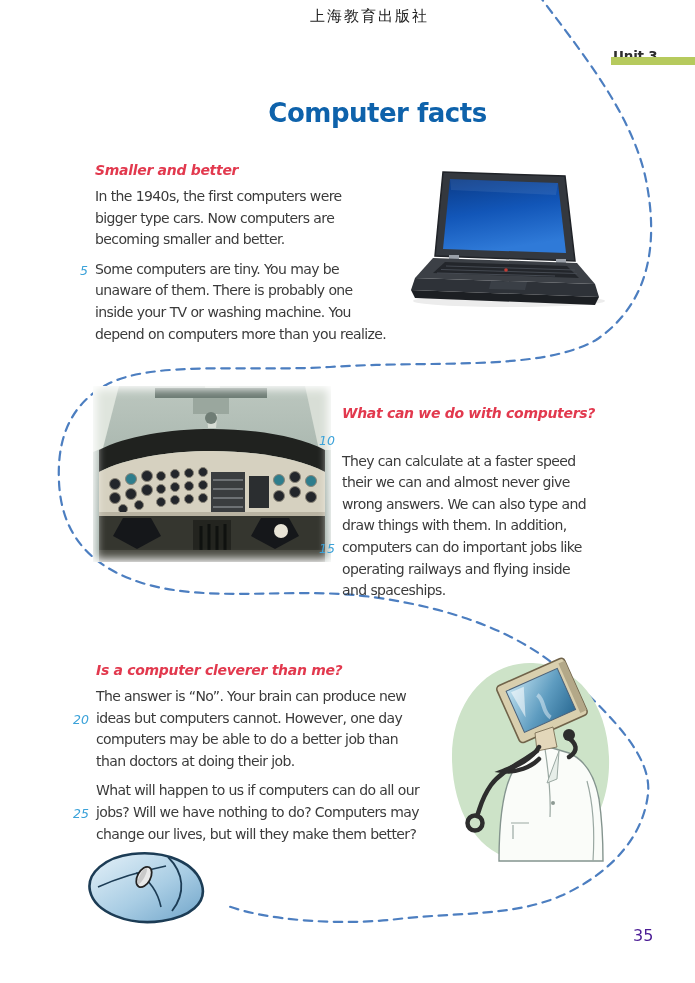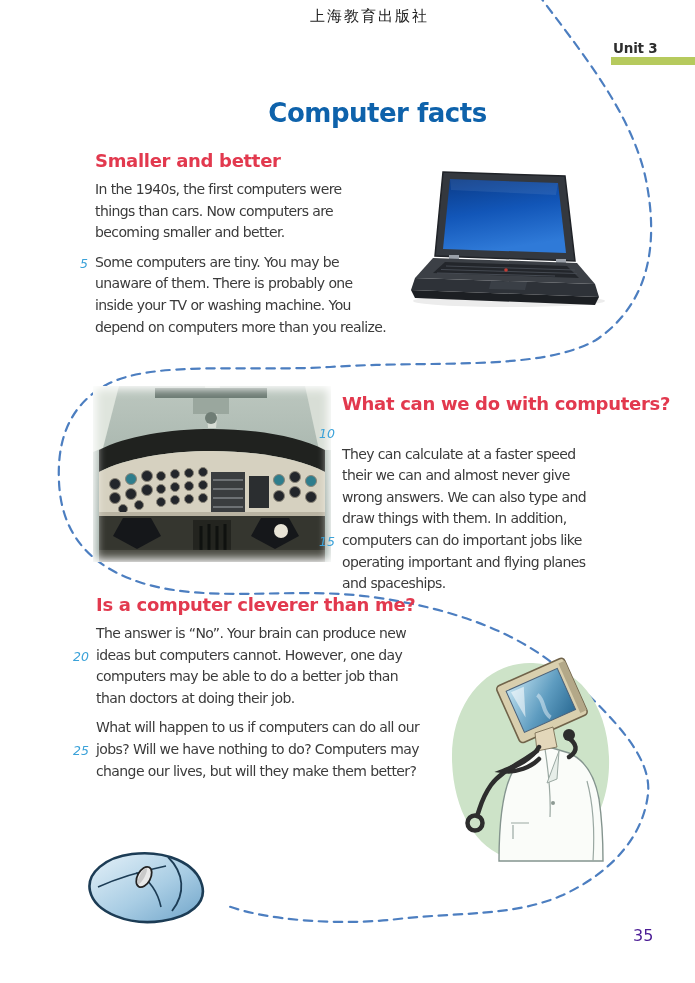--- a/index.html
+++ b/index.html
@@ -7,50 +7,50 @@
     position:relative; width:695px; height:983px; background:#ffffff;
     font-family:"DejaVu Sans", sans-serif; overflow:hidden; margin:0 auto;padding-left:44px;
   }
   
   .publisher{
     position:absolute; top:7px; left:0; width:100%;
     text-align:center; font-size:15px; color:#222; letter-spacing:2px;
     font-family:"DejaVu Serif", serif;
   }
   .unit-label{
-    position:absolute; left:613px; top:40px;
+    position:absolute; left:613px; top:48px;
     font-size:13.5px; font-weight:600; color:#2e2e2e; letter-spacing:-0.2px;
   }
   .unit-bar{
     position:absolute; left:611px; top:57px; width:84px; height:8px;
     background:#b6ca5d;
   }
   .page-title{
     position:absolute; top:98px; left:0; width:100%;
     text-align:center; font-size:26px; font-weight:bold; color:#0e62ab;
     letter-spacing:-0.5px; transform:translateX(8px);
   }
   
   .sec{ position:absolute; }
   .sec-heading{
-    font-size:18px; font-weight:bold; color:#e2394e;
-    letter-spacing:-0.3px; margin:0 0 8px 0; white-space:nowrap;
+    font-size:14px; font-weight:bold; color:#e2394e;
+    letter-spacing:-0.3px; margin:12px 0 8px 0; white-space:nowrap;font-style:italic;
   }
   .line{
     position:relative; height:21.6px; line-height:21.6px;
     font-size:14px; letter-spacing:-0.6px; color:#3b3b3b; white-space:nowrap;
   }
   .line .num{
     position:absolute; right:100%; margin-right:7px; top:1px;
     font-size:12.5px; font-style:italic; color:#3ba2d9; letter-spacing:0;
   }
   .line.para{ margin-top:8px; }
   #sec1{ left:95px; top:150px; width:300px; }
   #sec2{ left:342px; top:393px; width:325px; }
-  #sec3{ left:96px; top:594px; width:385px; }
+  #sec3{ left:96px; top:650px; width:385px; }
   
   .art{ position:absolute; }
   #laptop-art{ left:405px; top:166px; width:212px; height:145px; }
   #cockpit-art{ left:93px; top:386px; width:238px; height:176px; }
   #doctor-art{ left:447px; top:653px; width:175px; height:215px; }
   #mouse-art{ left:76px; top:845px; width:165px; height:80px; }
   #dash-layer{ position:absolute; left:0; top:0; width:695px; height:983px; pointer-events:none; }
   .page-number{
     position:absolute; left:633px; top:926px; font-size:16px; color:#4c1d95;
   }
@@ -70,21 +70,21 @@
   </svg>
 
   <div class="publisher">上海教育出版社</div>
   <div class="unit-label">Unit 3</div>
   <div class="unit-bar"></div>
   <div class="page-title">Computer facts</div>
 
   <div class="sec" id="sec1">
     <div class="sec-heading">Smaller and better</div>
     <div class="line"><span class="num"></span><span>In the 1940s, the first computers were</span></div>
-    <div class="line"><span class="num"></span><span>things than cars. Now computers are</span></div>
+    <div class="line"><span class="num"></span><span>bigger type cars. Now computers are</span></div>
     <div class="line"><span class="num"></span><span>becoming smaller and better.</span></div>
     <div class="line para"><span class="num">5</span><span>Some computers are tiny. You may be</span></div>
     <div class="line"><span class="num"></span><span>unaware of them. There is probably one</span></div>
     <div class="line"><span class="num"></span><span>inside your TV or washing machine. You</span></div>
     <div class="line"><span class="num"></span><span>depend on computers more than you realize.</span></div>
   </div>
 
   <svg class="art" id="laptop-art" viewBox="0 0 212 145" xmlns="http://www.w3.org/2000/svg">
     <defs>
       <linearGradient id="lp-scr" x1="0" y1="0" x2="0.25" y2="1">
@@ -170,21 +170,21 @@
   </svg>
 
   <div class="sec" id="sec2">
     <div class="sec-heading">What can we do with computers?</div>
     <div class="line"><span class="num">10</span></div>
     <div class="line"><span class="num"></span><span>They can calculate at a faster speed</span></div>
     <div class="line"><span class="num"></span><span>their we can and almost never give</span></div>
     <div class="line"><span class="num"></span><span>wrong answers. We can also type and</span></div>
     <div class="line"><span class="num"></span><span>draw things with them. In addition,</span></div>
     <div class="line"><span class="num">15</span><span>computers can do important jobs like</span></div>
-    <div class="line"><span class="num"></span><span>operating important and flying planes</span></div>
+    <div class="line"><span class="num"></span><span>operating railways and flying inside</span></div>
     <div class="line"><span class="num"></span><span>and spaceships.</span></div>
   </div>
 
   <div class="sec" id="sec3">
     <div class="sec-heading">Is a computer cleverer than me?</div>
     <div class="line"><span class="num"></span><span>The answer is “No”. Your brain can produce new</span></div>
     <div class="line"><span class="num">20</span><span>ideas but computers cannot. However, one day</span></div>
     <div class="line"><span class="num"></span><span>computers may be able to do a better job than</span></div>
     <div class="line"><span class="num"></span><span>than doctors at doing their job.</span></div>
     <div class="line para"><span class="num"></span><span>What will happen to us if computers can do all our</span></div>

